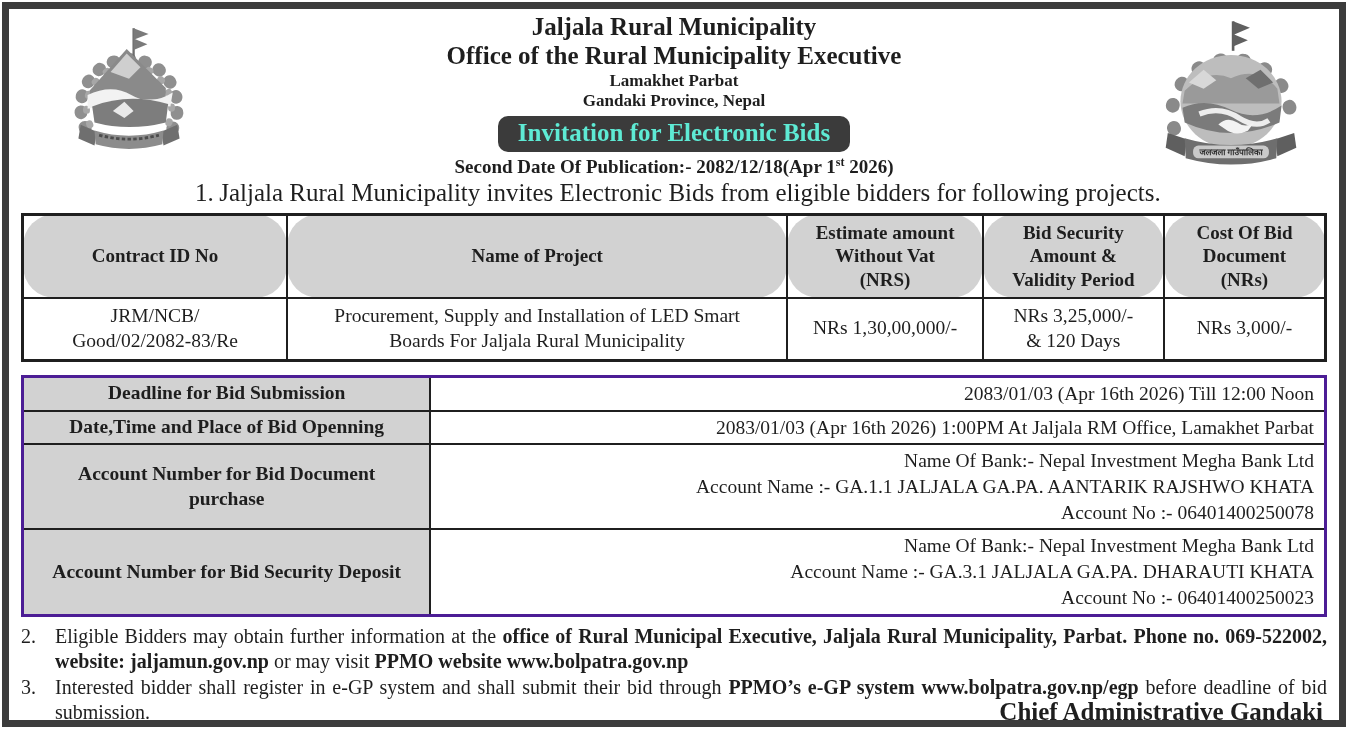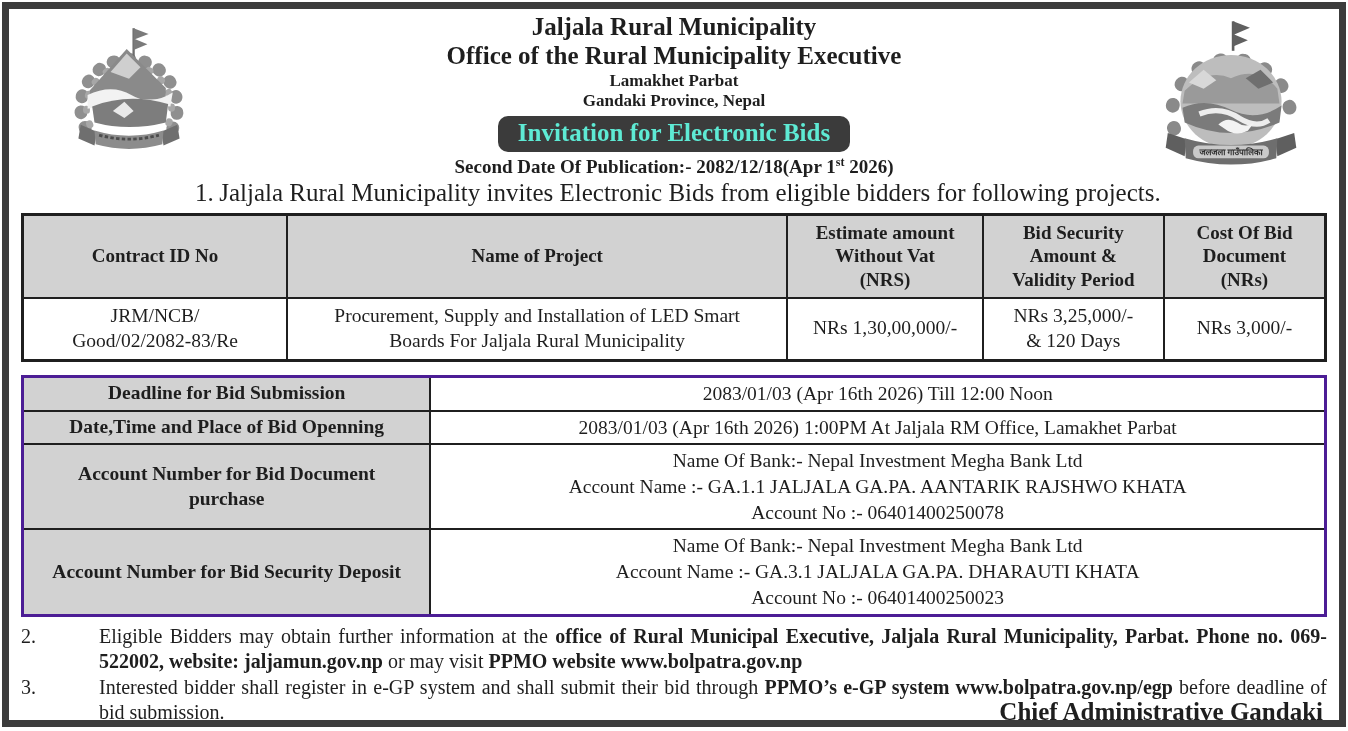--- a/index.html
+++ b/index.html
@@ -40,43 +40,43 @@
   
   .intro { font-size: 25px; text-align: center; margin: 0 0 6px 2px; }
   .intro .num { display: inline-block; width: 30px; }
   
   table { width: 100%; border-collapse: collapse; }
   table, th, td { border: 2px solid #1f1f1f; }
   .projects-table { border: 3px solid #1f1f1f; }
   .projects-table th {
     background: #d2d2d2; font-size: 19px; font-weight: bold;
     padding: 5px 4px; line-height: 1.25; white-space: pre-line;
-    height: 80px; vertical-align: middle; text-align: center;
+    height: 80px; vertical-align: middle; text-align: center; border-radius: 32px;
   }
   .projects-table td {
     font-size: 19.5px; text-align: center; vertical-align: middle;
     padding: 5px 6px; line-height: 1.28; white-space: pre-line;
     height: 58px;
   }
   .details-table { margin-top: 13px; border: 3px solid #4c1d95; }
   .details-table td { font-size: 19.5px; vertical-align: middle; }
   .details-table td.lbl {
     background: #d2d2d2; font-weight: bold; text-align: center;
     width: 31.3%; white-space: pre-line; line-height: 1.25; padding: 3px 6px;
   }
   .details-table td.val {
-    text-align: center; padding: 3px 10px; white-space: pre-line; line-height: 1.32;
+    text-align: right; padding: 3px 10px; white-space: pre-line; line-height: 1.32;
   }
   .details-table tr.small td { height: 31px; }
   .details-table tr.big td  { height: 84px; }
   
   .notes { margin-top: 7px; }
   .note { display: flex; font-size: 20px; line-height: 1.28; }
   .note .num { width: 34px; flex-shrink: 0; }
-  .note .txt { flex: 1; text-align: justify; margin-left: 44px; }
+  .note .txt { flex: 1; text-align: justify; }
   .bold { font-weight: bold; }
   
   .signature {
     text-align: right; font-size: 25px; font-weight: bold;
     margin-top: -28px; padding-right: 4px; position: relative;
   }
   .ribbon-caption {
     font-size: 8px; fill: #2e2e2e; font-weight: bold;
   }
 </style>

